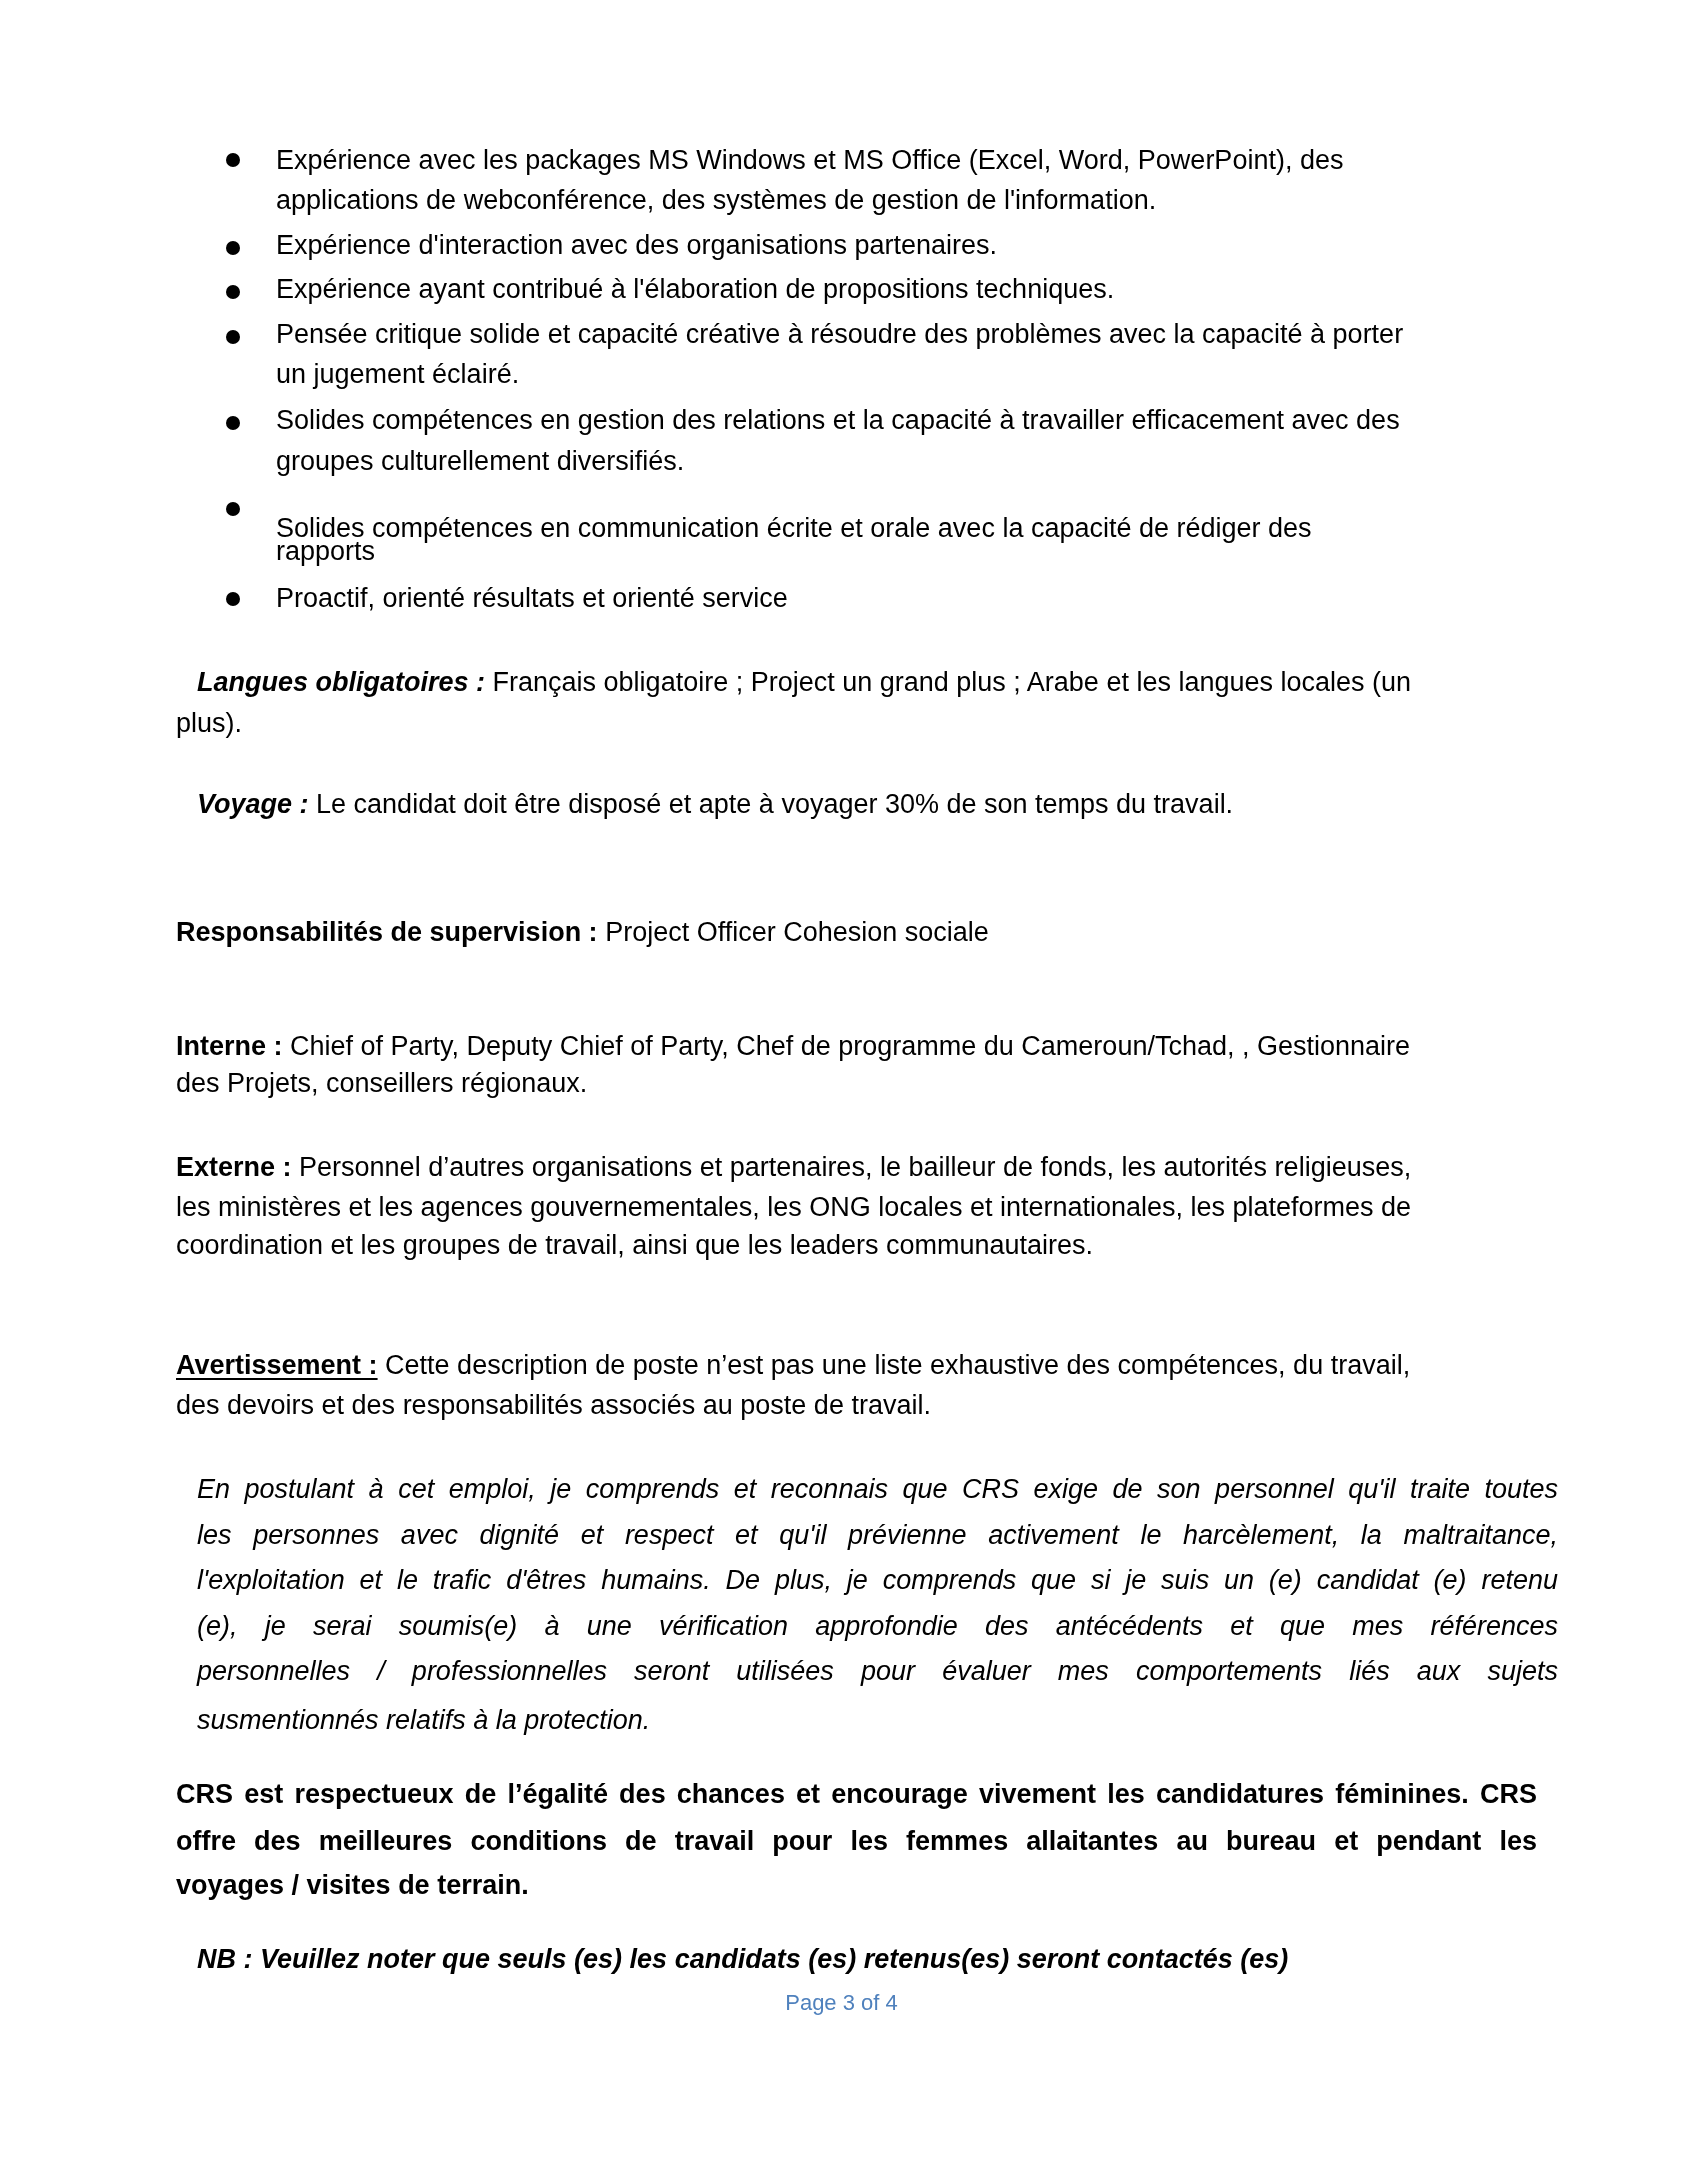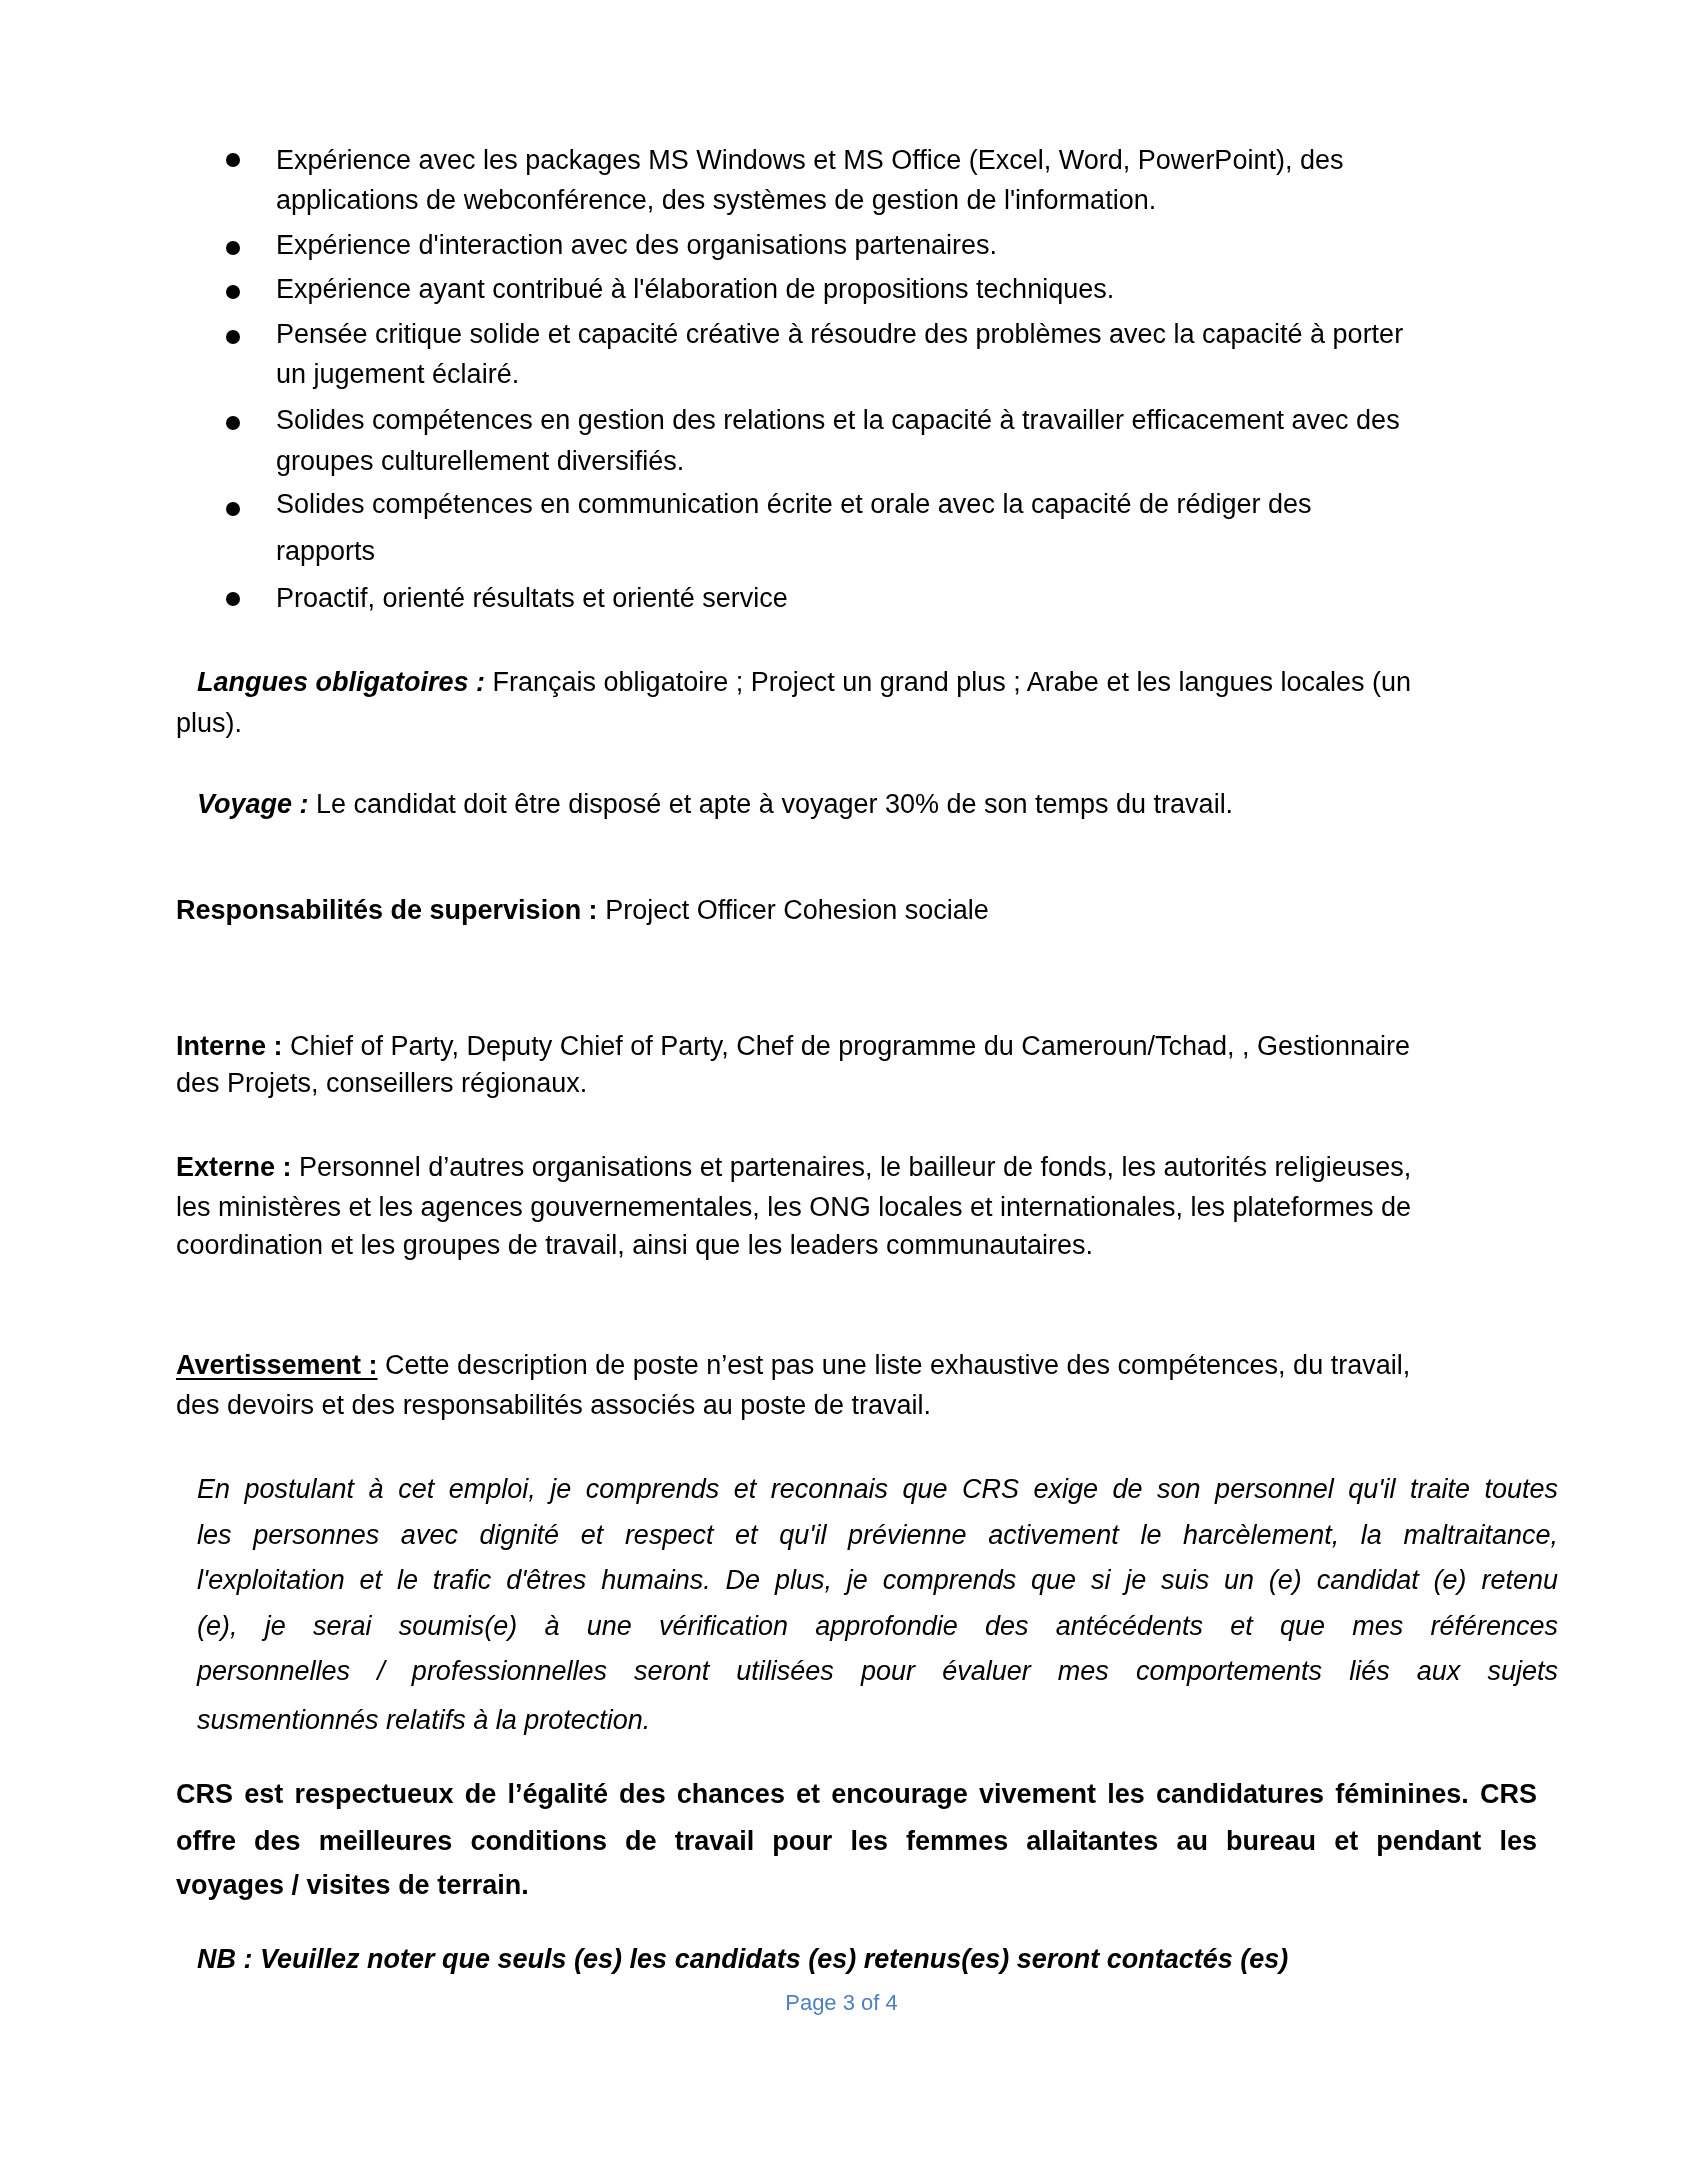--- a/index.html
+++ b/index.html
@@ -34,37 +34,37 @@
 
     <div class="bullet" style="top:330px"></div>
     <div class="ln li" style="top:318px">Pensée critique solide et capacité créative à résoudre des problèmes avec la capacité à porter</div>
     <div class="ln li" style="top:358px">un jugement éclairé.</div>
 
     <div class="bullet" style="top:416px"></div>
     <div class="ln li" style="top:404px">Solides compétences en gestion des relations et la capacité à travailler efficacement avec des</div>
     <div class="ln li" style="top:445px">groupes culturellement diversifiés.</div>
 
     <div class="bullet" style="top:502px"></div>
-    <div class="ln li" style="top:488px">Solides compétences en communication écrite et orale avec la capacité de rédiger des</div>
+    <div class="ln li" style="top:512px">Solides compétences en communication écrite et orale avec la capacité de rédiger des</div>
     <div class="ln li" style="top:535px">rapports</div>
 
     <div class="bullet" style="top:592px"></div>
     <div class="ln li" style="top:582px">Proactif, orienté résultats et orienté service</div>
   </div>
 
   <div class="ln" style="top:666px">
     <span class="b i">Langues obligatoires :</span><span> Français obligatoire ; Project un grand plus ; Arabe et les langues locales (un</span>
   </div>
   <div class="ln" style="top:707px">plus).</div>
 
   <div class="ln" style="top:788px">
     <span class="b i">Voyage :</span><span> Le candidat doit être disposé et apte à voyager 30% de son temps du travail.</span>
   </div>
 
-  <div class="ln" style="top:894px">
+  <div class="ln" style="top:916px">
     <span class="b">Responsabilités de supervision :</span><span> Project Officer Cohesion sociale</span>
   </div>
 
   <div class="ln" style="top:1030px">
     <span class="b">Interne :</span><span> Chief of Party, Deputy Chief of Party, Chef de programme du Cameroun/Tchad, , Gestionnaire</span>
   </div>
   <div class="ln" style="top:1067px">des Projets, conseillers régionaux.</div>
 
   <div class="ln" style="top:1151px">
     <span class="b">Externe :</span><span> Personnel d’autres organisations et partenaires, le bailleur de fonds, les autorités religieuses,</span>

